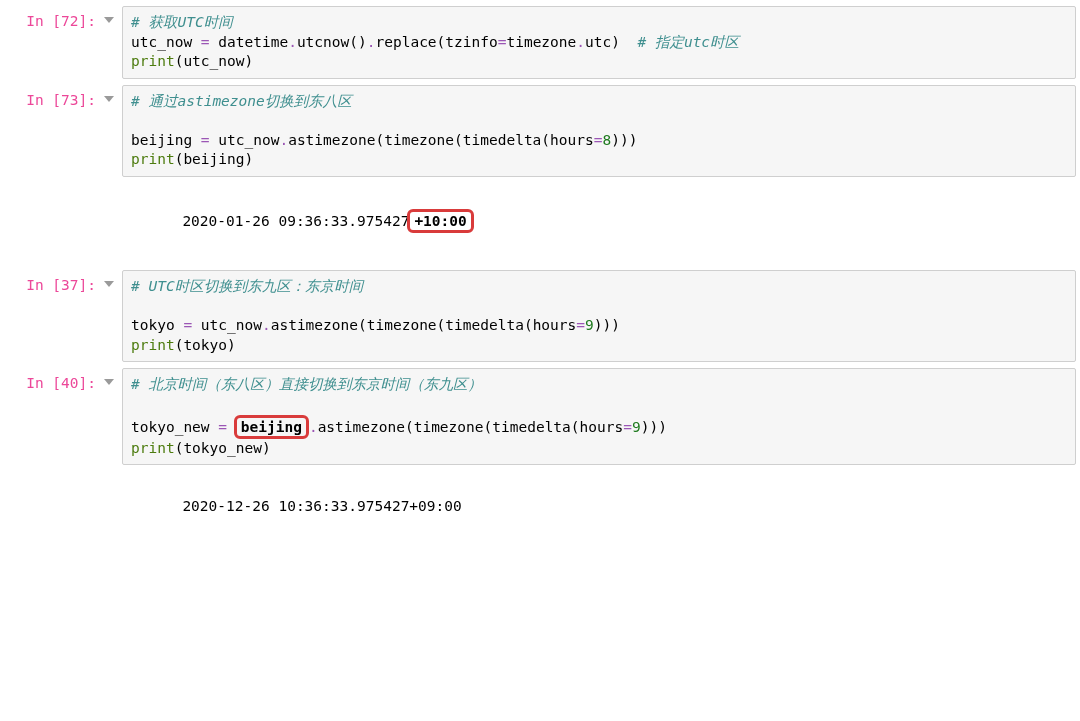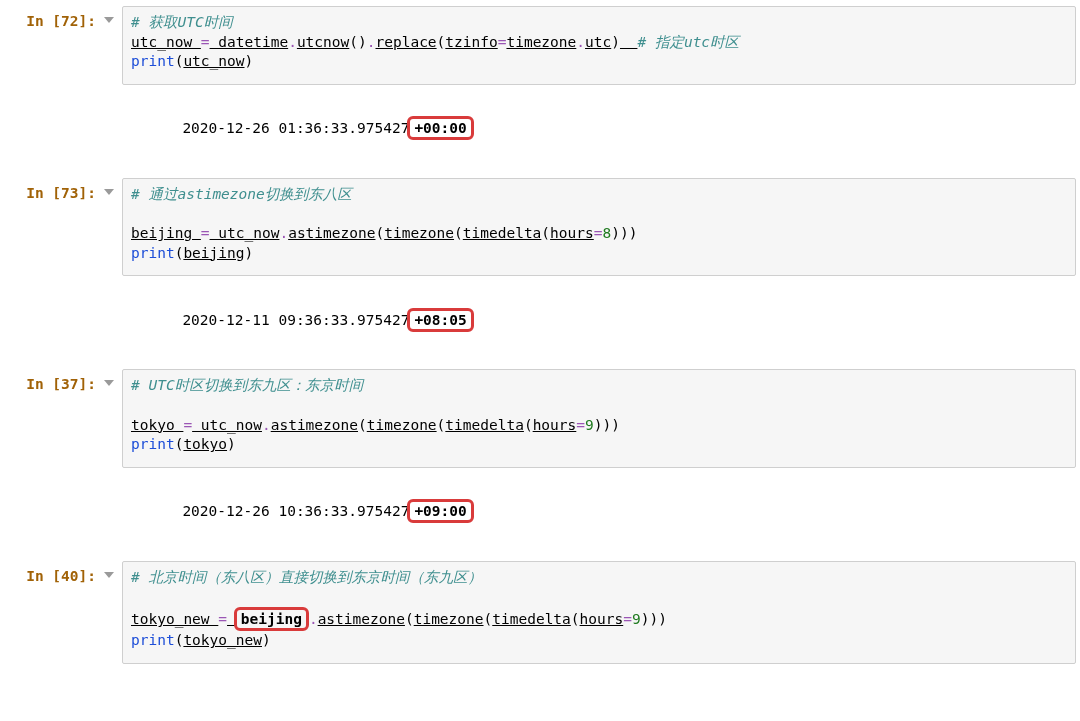--- a/index.html
+++ b/index.html
@@ -23,58 +23,58 @@
   }
   .prompt-col {
     width: 100px;
     text-align: right;
     padding-right: 8px;
     box-sizing: border-box;
     flex: 0 0 100px;
   }
   .prompt {
     display: inline-block;
-    font-weight: bold;
-    color: #a16207;
+    font-weight: normal;
+    color: #ec4899;
     white-space: pre;
     padding-top: 6px;
   }
   .collapser {
     flex: 0 0 12px;
     margin-top: 9px;
     margin-right: 6px;
   }
   .collapser svg {
     display: block;
   }
   .input-area {
     flex: 1;
     background: #f6f6f6;
     border: 1px solid #cfcfcf;
     border-radius: 2px;
-    padding: 6px 8px 12px 8px;
+    padding: 6px 8px 6px 8px;
     white-space: pre;
     overflow: hidden;
   }
   .output-row {
     display: flex;
     align-items: flex-start;
     margin-top: 8px;
     margin-bottom: 14px;
   }
   .output-area {
     flex: 1;
     padding: 4px 0 4px 8px;
     white-space: pre;
     position: relative;
   }
   .c-comment { color: #3f8f8f; font-style: italic; }
-  .c-var { color: #000; text-decoration: underline; }
+  .c-var { color: #000; }
   .c-op { color: #9b56b5; }
-  .c-builtin { color: #1d4ed8; }
+  .c-builtin { color: #4d7c0f; }
   .c-paren { color: #000; }
   .c-num { color: #1f7a1f; }
   .highlight-box {
     display: inline-block;
     border: 3px solid #d93b3b;
     border-radius: 6px;
     padding: 0 4px;
     margin-left: -2px;
     line-height: 1.25;
     font-weight: bold;
@@ -91,71 +91,64 @@
     <div class="prompt-col">
       <span class="prompt">In [72]:</span>
     </div>
     <div class="collapser">
       <svg width="10" height="10" viewBox="0 0 10 10">
         <polygon points="0,2 10,2 5,8" fill="#9a9a9a"></polygon>
       </svg>
     </div>
     <div class="input-area" id="code-0"><span class="code-line"><span class="seg c-comment"># 获取UTC时间</span></span><span class="code-line"><span class="seg c-var">utc_now </span><span class="seg c-op">=</span><span class="seg c-var"> datetime</span><span class="seg c-op">.</span><span class="seg c-var">utcnow</span><span class="seg c-paren">()</span><span class="seg c-op">.</span><span class="seg c-var">replace</span><span class="seg c-paren">(</span><span class="seg c-var">tzinfo</span><span class="seg c-op">=</span><span class="seg c-var">timezone</span><span class="seg c-op">.</span><span class="seg c-var">utc</span><span class="seg c-paren">)</span><span class="seg c-var">  </span><span class="seg c-comment"># 指定utc时区</span></span><span class="code-line"><span class="seg c-builtin">print</span><span class="seg c-paren">(</span><span class="seg c-var">utc_now</span><span class="seg c-paren">)</span></span></div>
   </div>
-  <div class="output-row">
-    <div class="prompt-col"></div>
-    <div style="flex:0 0 18px"></div>
-    <div class="output-area">
-      <span class="seg">2020-12-26 01:36:33.975427</span><span class="highlight-box">+00:00</span><span class="seg"></span>
-    </div>
-  </div>
 
   <div class="cell">
     <div class="prompt-col">
       <span class="prompt">In [73]:</span>
     </div>
     <div class="collapser">
       <svg width="10" height="10" viewBox="0 0 10 10">
         <polygon points="0,2 10,2 5,8" fill="#9a9a9a"></polygon>
       </svg>
     </div>
     <div class="input-area" id="code-1"><span class="code-line"><span class="seg c-comment"># 通过astimezone切换到东八区</span></span><span class="code-line">&nbsp;</span><span class="code-line"><span class="seg c-var">beijing </span><span class="seg c-op">=</span><span class="seg c-var"> utc_now</span><span class="seg c-op">.</span><span class="seg c-var">astimezone</span><span class="seg c-paren">(</span><span class="seg c-var">timezone</span><span class="seg c-paren">(</span><span class="seg c-var">timedelta</span><span class="seg c-paren">(</span><span class="seg c-var">hours</span><span class="seg c-op">=</span><span class="seg c-num">8</span><span class="seg c-paren">)))</span></span><span class="code-line"><span class="seg c-builtin">print</span><span class="seg c-paren">(</span><span class="seg c-var">beijing</span><span class="seg c-paren">)</span></span></div>
   </div>
   <div class="output-row">
     <div class="prompt-col"></div>
     <div style="flex:0 0 18px"></div>
     <div class="output-area">
-      <span class="seg">2020-12-11 09:36:33.975427</span><span class="highlight-box">+08:05</span><span class="seg"></span>
+      <span class="seg">2020-01-26 09:36:33.975427</span><span class="highlight-box">+10:00</span><span class="seg"></span>
     </div>
   </div>
 
   <div class="cell">
     <div class="prompt-col">
       <span class="prompt">In [37]:</span>
     </div>
     <div class="collapser">
       <svg width="10" height="10" viewBox="0 0 10 10">
         <polygon points="0,2 10,2 5,8" fill="#9a9a9a"></polygon>
       </svg>
     </div>
     <div class="input-area" id="code-2"><span class="code-line"><span class="seg c-comment"># UTC时区切换到东九区：东京时间</span></span><span class="code-line">&nbsp;</span><span class="code-line"><span class="seg c-var">tokyo </span><span class="seg c-op">=</span><span class="seg c-var"> utc_now</span><span class="seg c-op">.</span><span class="seg c-var">astimezone</span><span class="seg c-paren">(</span><span class="seg c-var">timezone</span><span class="seg c-paren">(</span><span class="seg c-var">timedelta</span><span class="seg c-paren">(</span><span class="seg c-var">hours</span><span class="seg c-op">=</span><span class="seg c-num">9</span><span class="seg c-paren">)))</span></span><span class="code-line"><span class="seg c-builtin">print</span><span class="seg c-paren">(</span><span class="seg c-var">tokyo</span><span class="seg c-paren">)</span></span></div>
   </div>
-  <div class="output-row">
-    <div class="prompt-col"></div>
-    <div style="flex:0 0 18px"></div>
-    <div class="output-area">
-      <span class="seg">2020-12-26 10:36:33.975427</span><span class="highlight-box">+09:00</span><span class="seg"></span>
-    </div>
-  </div>
 
   <div class="cell">
     <div class="prompt-col">
       <span class="prompt">In [40]:</span>
     </div>
     <div class="collapser">
       <svg width="10" height="10" viewBox="0 0 10 10">
         <polygon points="0,2 10,2 5,8" fill="#9a9a9a"></polygon>
       </svg>
     </div>
     <div class="input-area" id="code-3"><span class="code-line"><span class="seg c-comment"># 北京时间（东八区）直接切换到东京时间（东九区）</span></span><span class="code-line">&nbsp;</span><span class="code-line"><span class="seg c-var">tokyo_new </span><span class="seg c-op">=</span><span class="seg c-var"> </span><span class="highlight-box">beijing</span><span class="seg c-op">.</span><span class="seg c-var">astimezone</span><span class="seg c-paren">(</span><span class="seg c-var">timezone</span><span class="seg c-paren">(</span><span class="seg c-var">timedelta</span><span class="seg c-paren">(</span><span class="seg c-var">hours</span><span class="seg c-op">=</span><span class="seg c-num">9</span><span class="seg c-paren">)))</span></span><span class="code-line"><span class="seg c-builtin">print</span><span class="seg c-paren">(</span><span class="seg c-var">tokyo_new</span><span class="seg c-paren">)</span></span></div>
   </div>
+  <div class="output-row" style="margin-bottom:0">
+    <div class="prompt-col"></div>
+    <div style="flex:0 0 18px"></div>
+    <div class="output-area">
+      <span class="seg">2020-12-26 10:36:33.975427+09:00</span>
+    </div>
+  </div>
 
 </div>
 
 </body></html>

